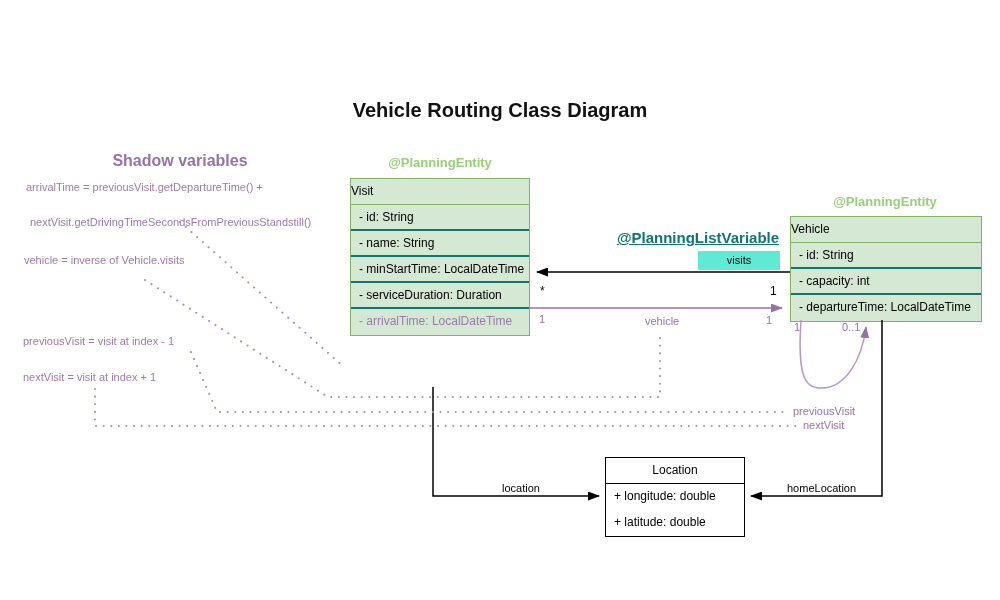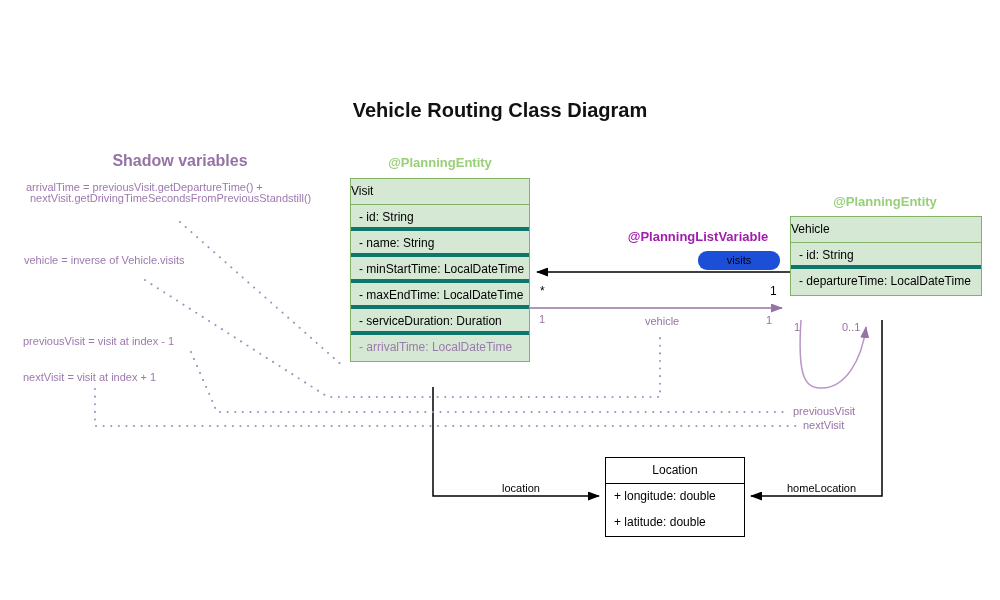--- a/index.html
+++ b/index.html
@@ -11,79 +11,79 @@
   .title{
     left:0;top:99px;width:1000px;text-align:center;
     font-size:20px;font-weight:700;color:#111;
   }
   .shadow-heading{
     left:100px;top:152px;width:160px;text-align:center;
     font-size:16px;font-weight:700;color:#9673a6;
   }
   .note{font-size:11px;color:#9c79ae;white-space:nowrap;}
   .entity-anno{font-size:13px;font-weight:700;color:#97d077;text-align:center;white-space:nowrap;}
-  .listvar-anno{font-size:13px;font-weight:700;color:#a21caf;text-align:center;white-space:nowrap;}
+  .listvar-anno{font-size:15px;font-weight:700;color:#0f766e;text-align:center;white-space:nowrap;text-decoration:underline;}
   .uml-box{box-sizing:border-box;border:1px solid #82b366;background:#d5e8d4;z-index:2;}
   .uml-box .hdr{
     box-sizing:border-box;height:26px;line-height:25px;
     font-size:12px;border-bottom:1px solid #82b366;
   }
   .uml-box .row{
     box-sizing:border-box;height:26px;line-height:25px;padding-left:8px;
-    font-size:12px;border-bottom:4px solid #0f766e;overflow:hidden;white-space:nowrap;
+    font-size:12px;border-bottom:2px solid #0f766e;overflow:hidden;white-space:nowrap;
   }
   .uml-box .row:last-child{border-bottom:none;}
   .uml-box .row.shadow-attr{color:#9c79ae;}
   .plain-box{box-sizing:border-box;border:1px solid #000;background:#fff;z-index:2;}
   .plain-box .hdr{
     box-sizing:border-box;height:26px;line-height:25px;text-align:center;
     font-size:12px;border-bottom:1px solid #000;
   }
   .plain-box .row{
     box-sizing:border-box;height:26px;line-height:25px;padding-left:8px;font-size:12px;white-space:nowrap;
   }
   .chip{
-    box-sizing:border-box;background:#1d4ed8;border-radius:9px;height:19px;line-height:19px;
+    box-sizing:border-box;background:#5eead4;border-radius:0;height:19px;line-height:19px;
     text-align:center;font-size:11px;color:#000;z-index:3;
   }
   .mult-b{font-size:12px;color:#000;z-index:6;}
   .mult-p{font-size:11px;color:#9673a6;z-index:6;}
   .edge-label-b{font-size:11px;color:#000;background:#fff;padding:0 2px;z-index:6;white-space:nowrap;}
   .edge-label-p{font-size:11px;color:#9673a6;background:#fff;padding:0 1px;z-index:6;white-space:nowrap;}
   svg.wires{position:absolute;left:0;top:0;width:1000px;height:600px;z-index:4;pointer-events:none;}
 </style>
 </head>
 <body>
 
 <div class="canvas">
 
   <div class="abs title">Vehicle Routing Class Diagram</div>
 
   <div class="abs shadow-heading">Shadow variables</div>
   <div class="abs note" style="left:26px;top:181px;">arrivalTime = previousVisit.getDepartureTime() +</div>
-  <div class="abs note" style="left:30px;top:192px;">nextVisit.getDrivingTimeSecondsFromPreviousStandstill()</div>
+  <div class="abs note" style="left:30px;top:216px;">nextVisit.getDrivingTimeSecondsFromPreviousStandstill()</div>
   <div class="abs note" style="left:24px;top:254px;">vehicle = inverse of Vehicle.visits</div>
   <div class="abs note" style="left:23px;top:335px;">previousVisit = visit at index - 1</div>
   <div class="abs note" style="left:23px;top:371px;">nextVisit = visit at index + 1</div>
 
   <div class="abs entity-anno" style="left:360px;top:155px;width:160px;">@PlanningEntity</div>
   <div class="abs uml-box" style="left:350px;top:178px;width:180px;">
     <div class="hdr">Visit</div>
     <div class="row">- id: String</div>
     <div class="row">- name: String</div>
     <div class="row">- minStartTime: LocalDateTime</div>
-    <div class="row">- maxEndTime: LocalDateTime</div>
     <div class="row">- serviceDuration: Duration</div>
     <div class="row shadow-attr">- arrivalTime: LocalDateTime</div>
   </div>
 
   <div class="abs entity-anno" style="left:805px;top:194px;width:160px;">@PlanningEntity</div>
   <div class="abs uml-box" style="left:790px;top:216px;width:192px;">
     <div class="hdr">Vehicle</div>
     <div class="row">- id: String</div>
+    <div class="row">- capacity: int</div>
     <div class="row">- departureTime: LocalDateTime</div>
   </div>
 
   <div class="abs plain-box" style="left:605px;top:457px;width:140px;">
     <div class="hdr">Location</div>
     <div class="row">+ longitude: double</div>
     <div class="row">+ latitude: double</div>
   </div>
 
   <div class="abs listvar-anno" style="left:613px;top:229px;width:170px;">@PlanningListVariable</div>

